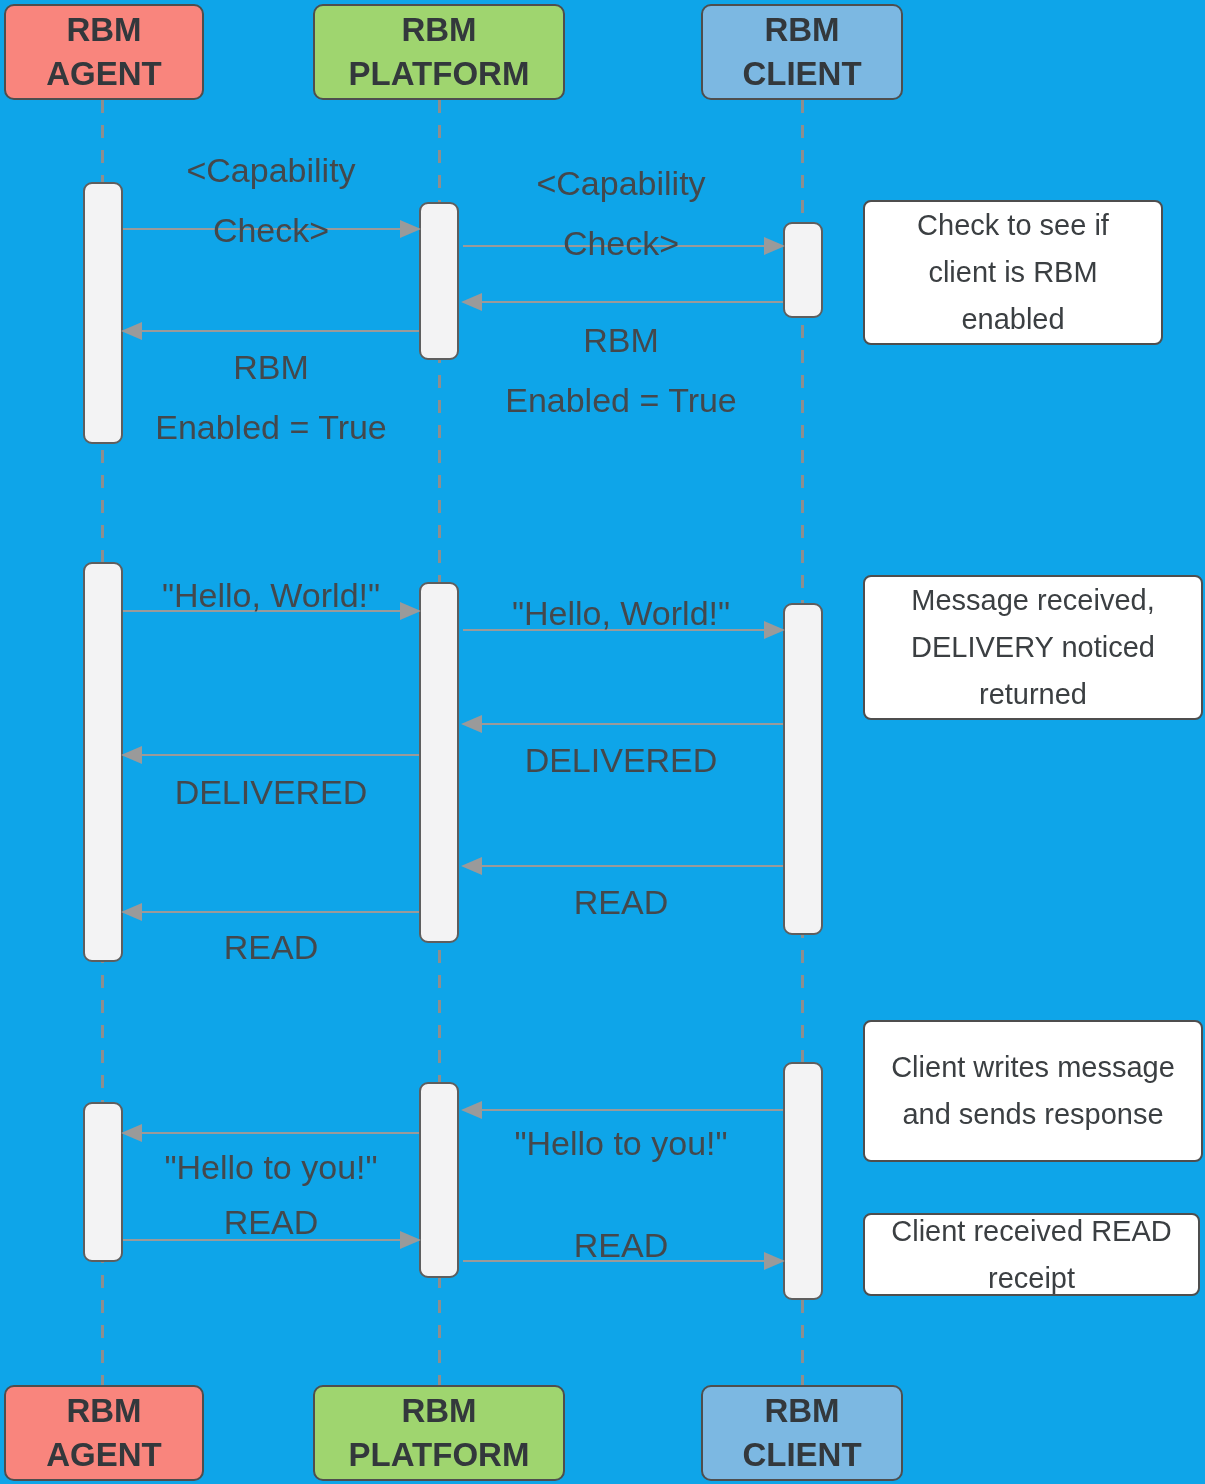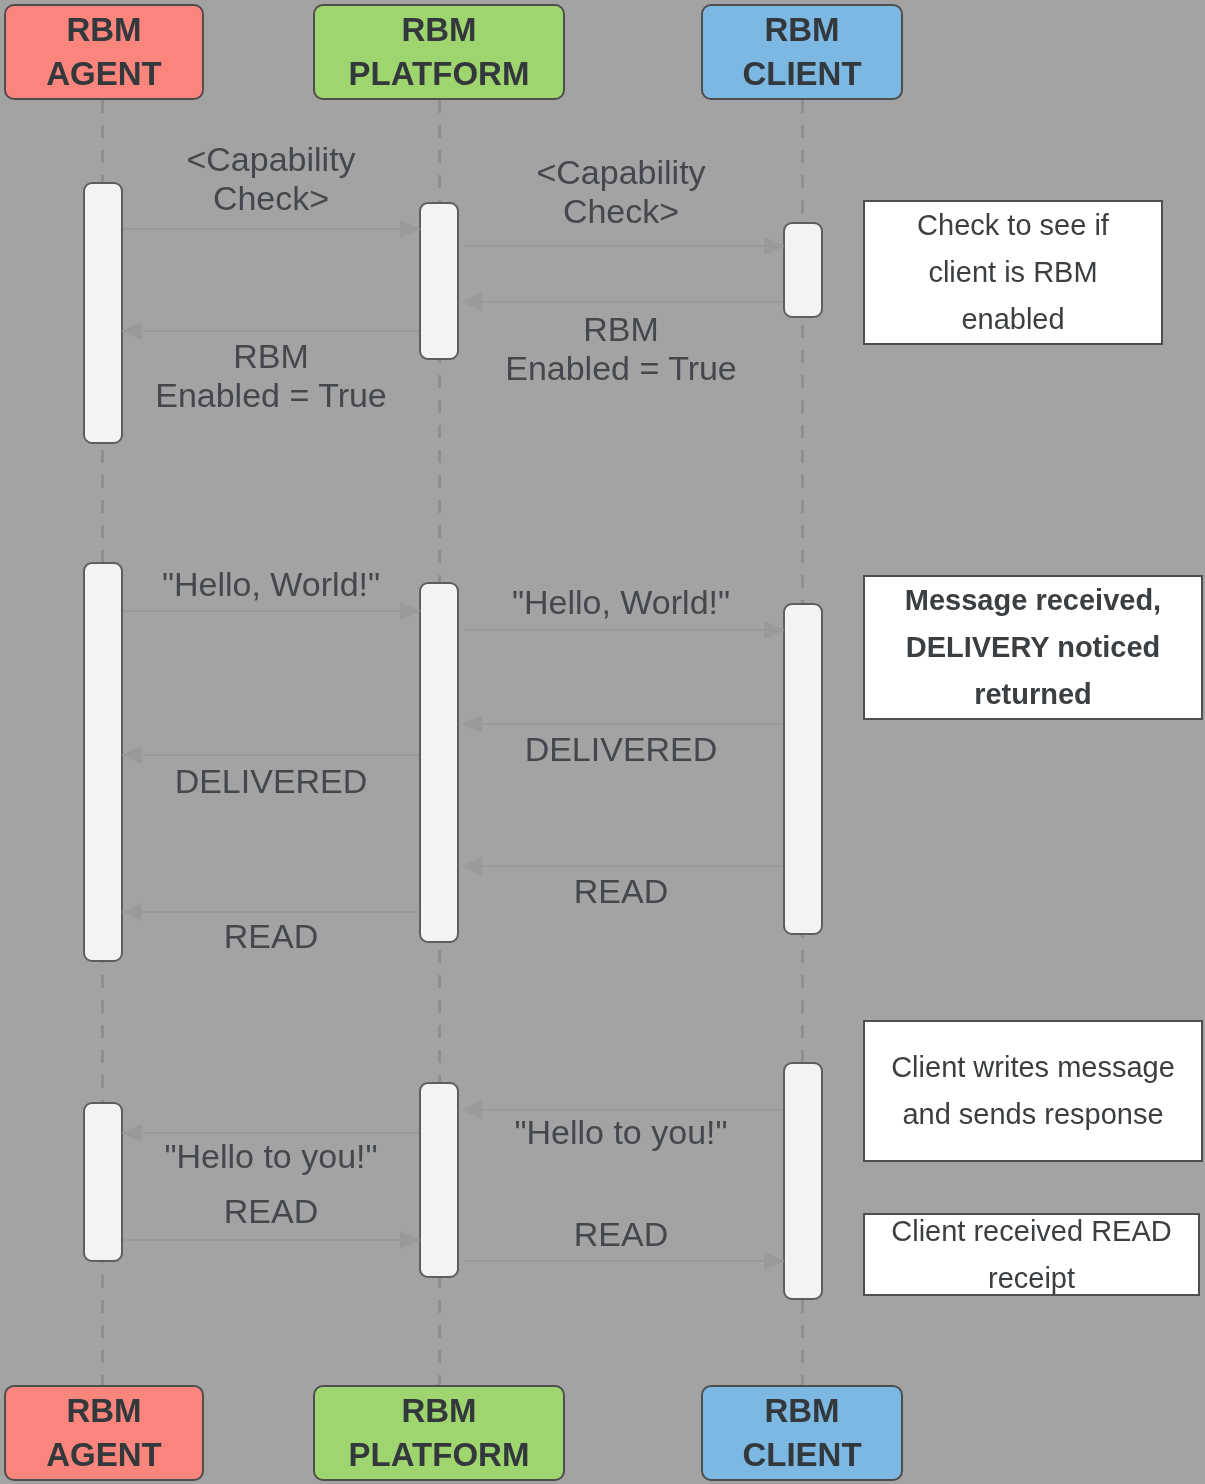--- a/index.html
+++ b/index.html
@@ -1,20 +1,20 @@
 <!DOCTYPE html>
 <html><head>
 <meta charset="utf-8">
 <style>
   html, body { margin: 0; padding: 0; background: #000; }
   #canvas {
     position: relative;
     width: 1205px;
     height: 1484px;
-    background: #a3a3a3;
+    background: #0ea5e9;
     font-family: "Liberation Sans", sans-serif;
     overflow: hidden;
   }
   .actor-box {
     position: absolute;
     box-sizing: border-box;
     border: 2px solid #4E4E4E;
     border-radius: 10px;
     display: flex;
     align-items: center;
@@ -63,32 +63,32 @@
     top: -10px;
     width: 0; height: 0;
     border-top: 9px solid transparent;
     border-bottom: 9px solid transparent;
     border-right: 21px solid #9A9A9A;
   }
   .msg-label {
     position: absolute;
     width: 320px;
     font-size: 34px;
-    line-height: 39px;
+    line-height: 60px;
     color: #44484C;
     text-align: center;
     white-space: pre-line;
     z-index: 4;
   }
   .note {
     position: absolute;
     box-sizing: border-box;
     background: #FFFFFF;
     border: 2px solid #4E4E4E;
-    border-radius: 0;
+    border-radius: 8px;
     display: flex;
     align-items: center;
     justify-content: center;
     text-align: center;
     font-size: 29px;
     line-height: 47px;
     color: #3B3F42;
     padding: 4px 18px;
     z-index: 4;
   }
@@ -156,17 +156,17 @@
   <div class="msg-label" style="left:461px; top:730px;">DELIVERED</div>
   <div class="msg-label" style="left:111px; top:762px;">DELIVERED</div>
   <div class="msg-label" style="left:461px; top:872px;">READ</div>
   <div class="msg-label" style="left:111px; top:917px;">READ</div>
   <div class="msg-label" style="left:461px; top:1113px;">"Hello to you!"</div>
   <div class="msg-label" style="left:111px; top:1137px;">"Hello to you!"</div>
   <div class="msg-label" style="left:111px; top:1192px;">READ</div>
   <div class="msg-label" style="left:461px; top:1215px;">READ</div>
 
   <div class="note" style="left:863px; top:200px; width:300px; height:145px;">Check to see if client is RBM enabled</div>
-  <div class="note" style="left:863px; top:575px; width:340px; height:145px;font-weight:bold;">Message received, DELIVERY noticed returned</div>
+  <div class="note" style="left:863px; top:575px; width:340px; height:145px;">Message received, DELIVERY noticed returned</div>
   <div class="note" style="left:863px; top:1020px; width:340px; height:142px;">Client writes message and sends response</div>
   <div class="note" style="left:863px; top:1213px; width:337px; height:83px;">Client received READ receipt</div>
 
 </div>
 
 </body></html>

